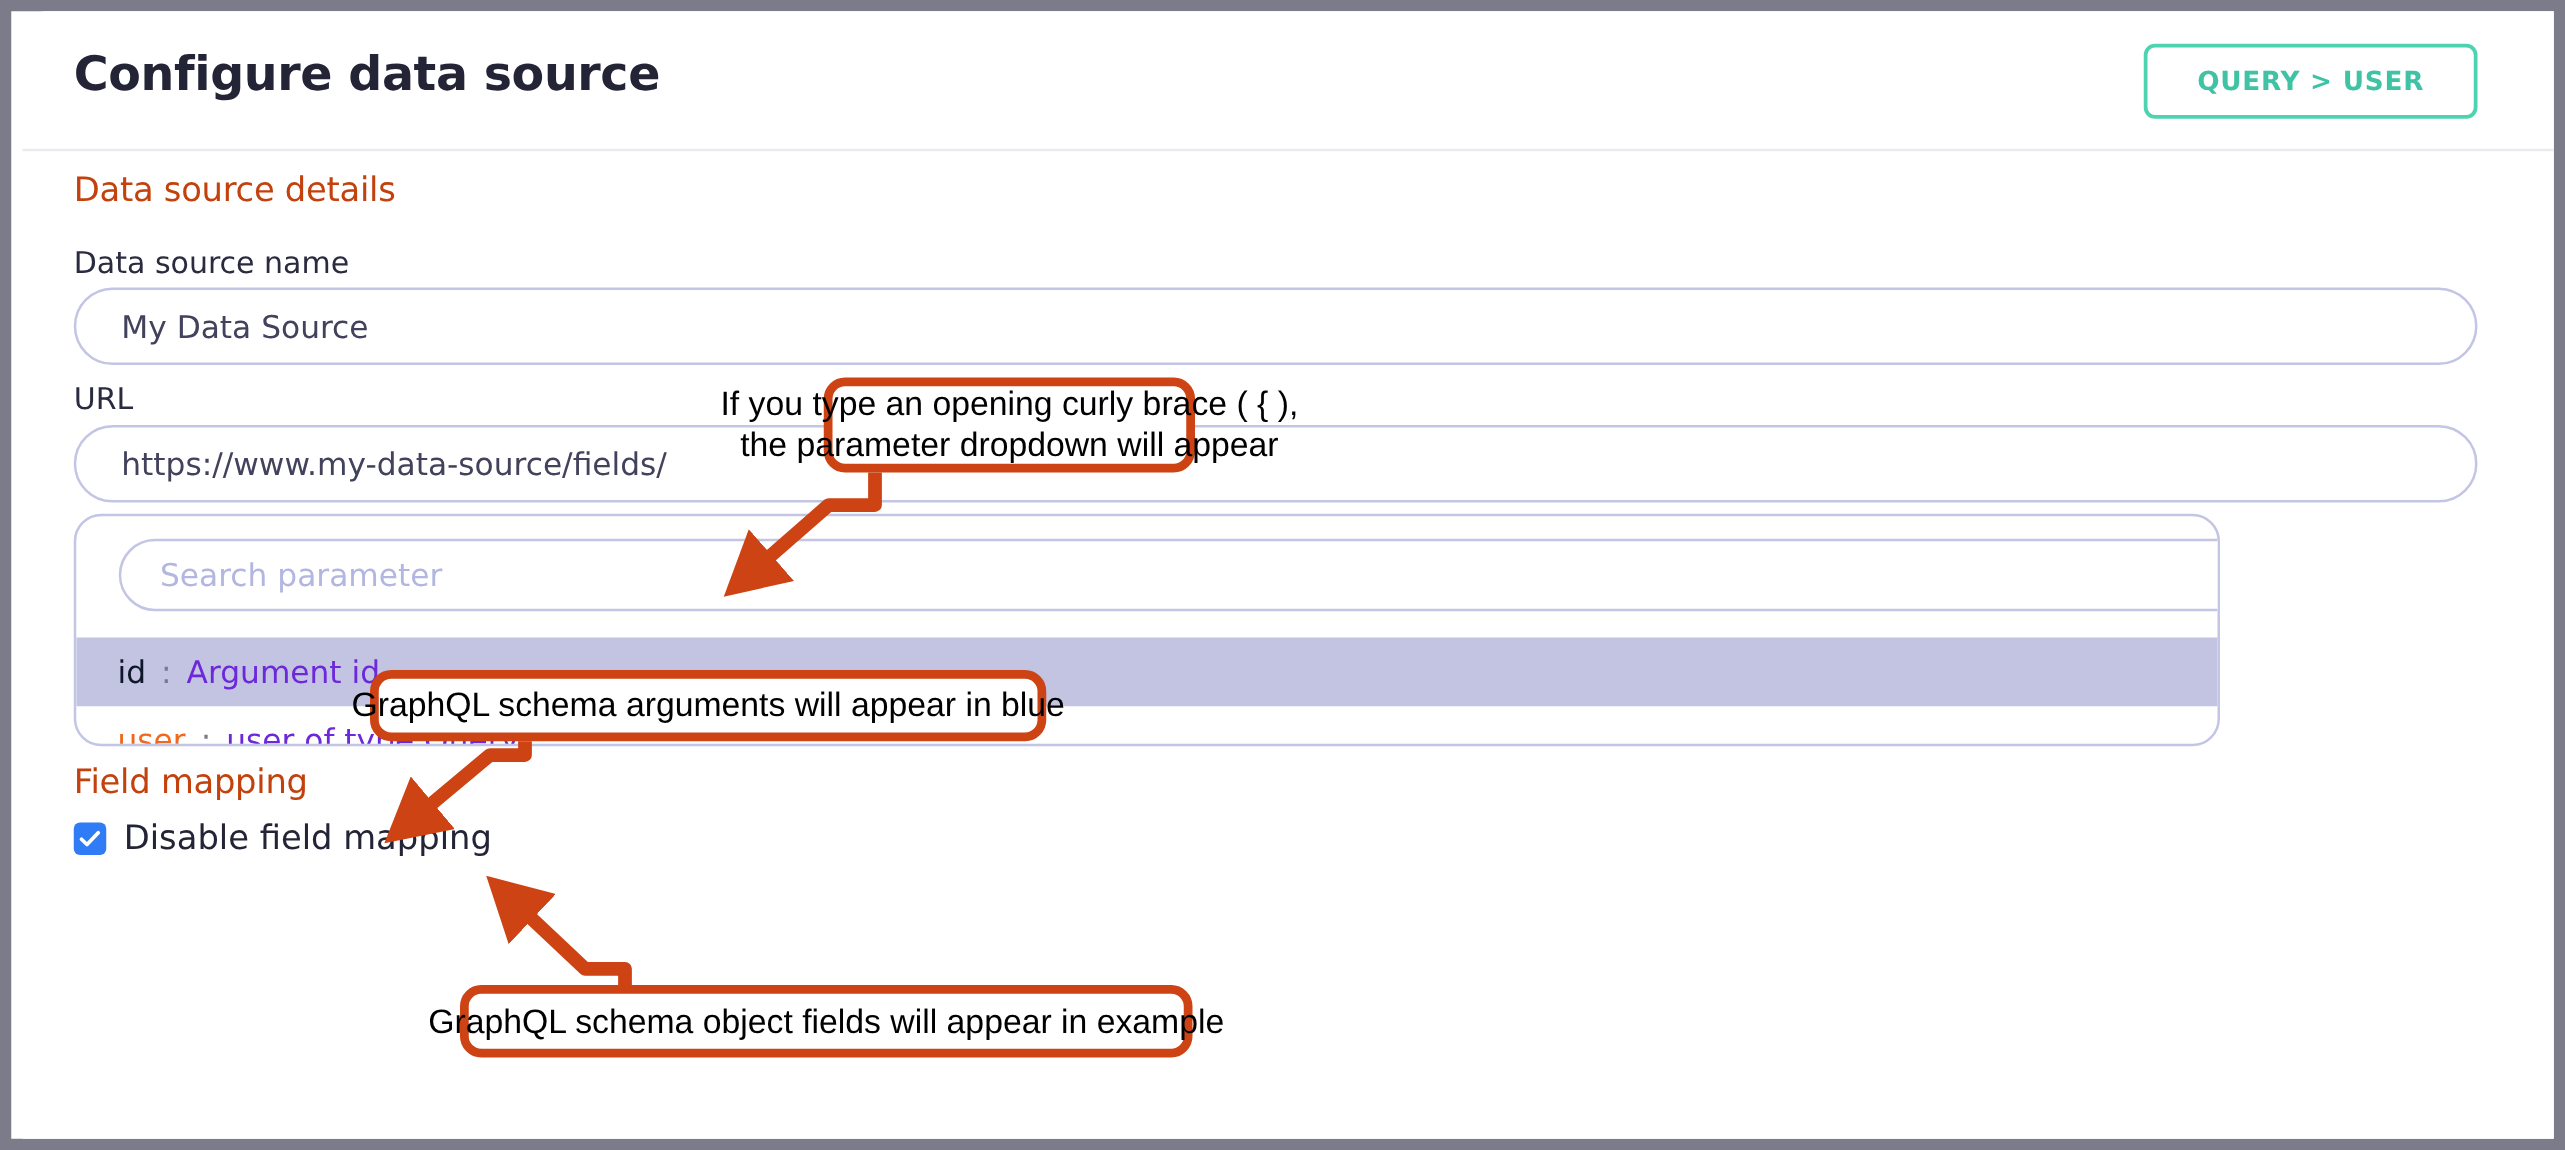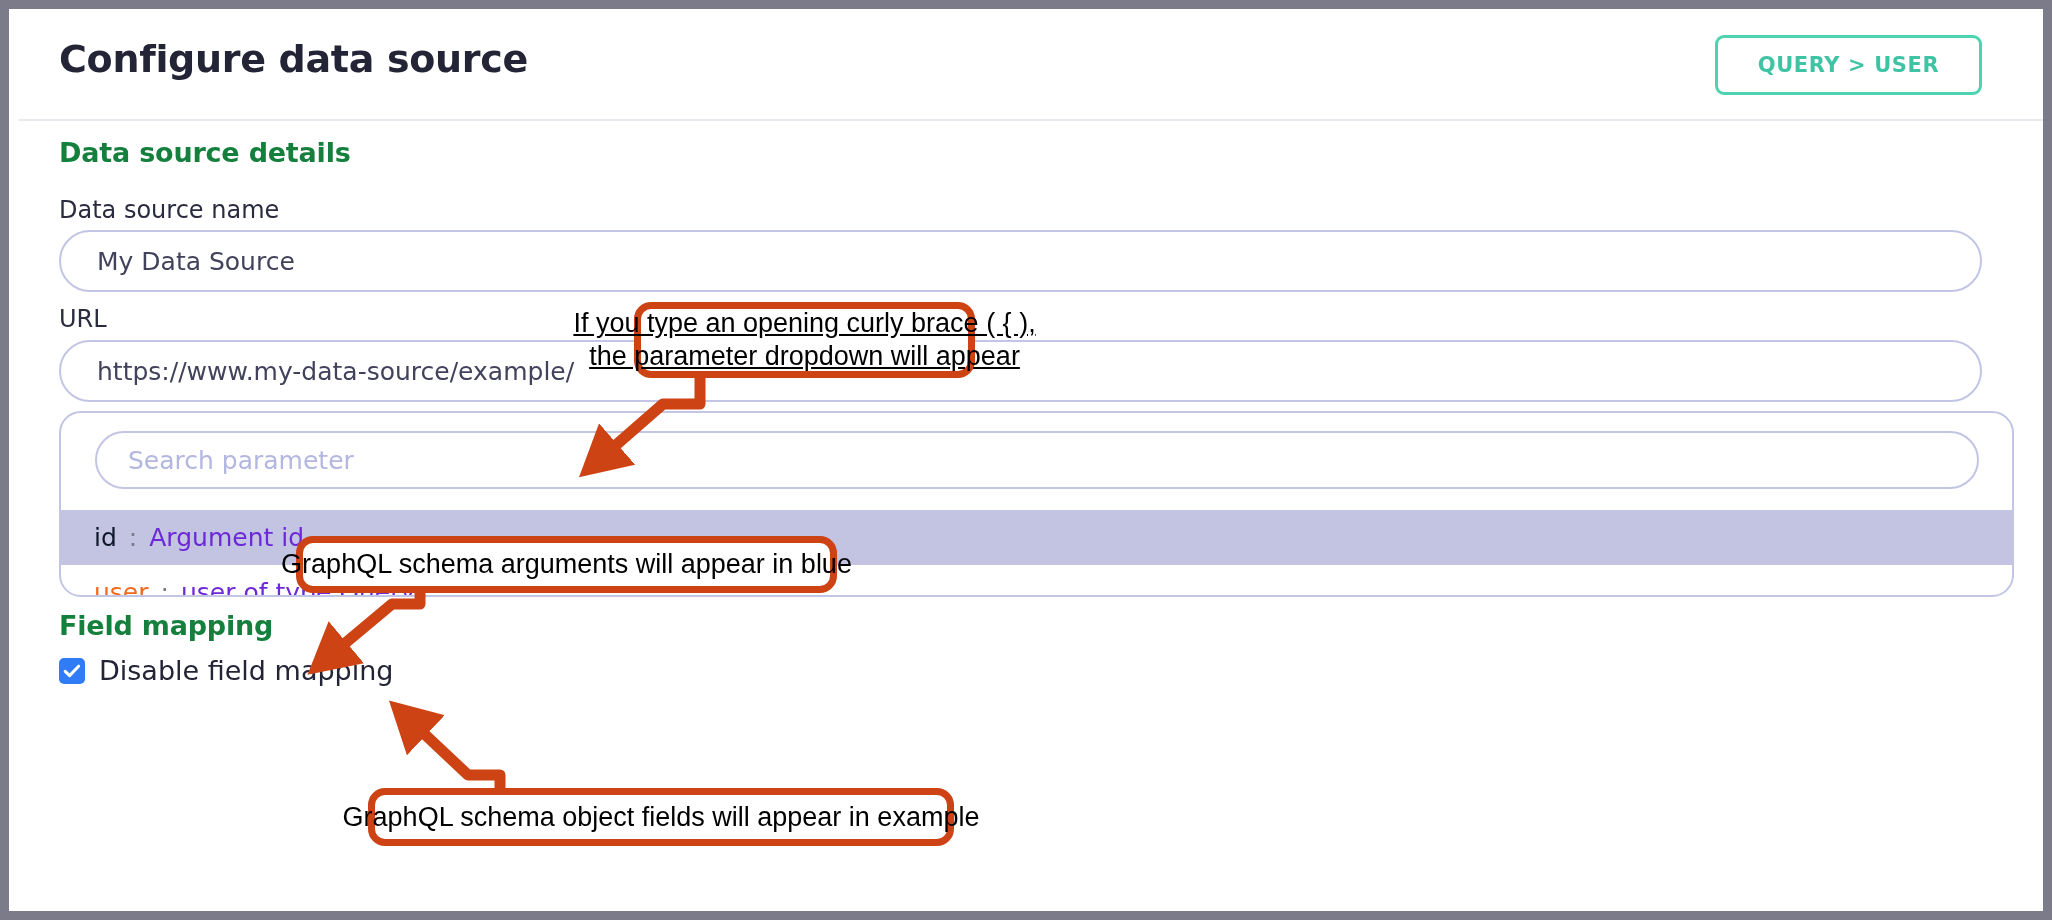--- a/index.html
+++ b/index.html
@@ -85,23 +85,23 @@
     left: 0;
     top: 112px;
     width: 2025px;
     height: 790px;
   }
 
   .section-heading {
     position: absolute;
     font-family: "DejaVu Sans", sans-serif;
     font-size: 27px;
-    font-weight: 700;
+    font-weight: 400;
     letter-spacing: -0.2px;
-    color: #15803d;
+    color: #c2410c;
     white-space: nowrap;
   }
   .field-label {
     position: absolute;
     font-family: "DejaVu Sans", sans-serif;
     font-size: 24px;
     font-weight: 400;
     color: #2b2b40;
     white-space: nowrap;
   }
@@ -128,21 +128,21 @@
   #ds-name-input   { left: 41px; top: 109px; width: 1923px; height: 62px; }
 
   #url-label { left: 41px; top: 184px; }
   #url-input { left: 41px; top: 219px; width: 1923px; height: 62px; }
 
   
   #param-dropdown {
     position: absolute;
     left: 41px;
     top: 290px;
-    width: 1955px;
+    width: 1717px;
     height: 186px;
     border: 2px solid #c3c5e4;
     border-radius: 22px;
     background: #ffffff;
     box-sizing: border-box;
     overflow: hidden;
   }
   #search-parameter-input {
     position: absolute;
     left: 34px;
@@ -240,21 +240,21 @@
     z-index: 20;
   }
   .callout .line {
     font-family: "Liberation Sans", sans-serif;
     font-size: 27px;
     color: #000000;
     line-height: 1.22;
     white-space: nowrap;
     text-align: center;
   }
-  #callout-curly-brace { left: 634px; top: 302px; width: 341px; height: 76px; text-decoration: underline; }
+  #callout-curly-brace { left: 659px; top: 302px; width: 297px; height: 76px; }
   #callout-arguments   { left: 296px; top: 536px; width: 541px; height: 57px; }
   #callout-object-fields { left: 368px; top: 788px; width: 586px; height: 58px; }
 
   #annotation-layer {
     position: absolute;
     left: 0; top: 0;
     width: 2052px;
     height: 920px;
     pointer-events: none;
     z-index: 18;
@@ -283,21 +283,21 @@
 
       <div id="ds-name-label" class="field-label">Data source name</div>
 
       <div id="ds-name-input" class="text-input">
         <span class="value">My Data Source</span>
       </div>
 
       <div id="url-label" class="field-label">URL</div>
 
       <div id="url-input" class="text-input">
-        <span class="value">https://www.my-data-source/example/</span>
+        <span class="value">https://www.my-data-source/fields/</span>
       </div>
 
       <div id="param-dropdown">
 
         <div id="search-parameter-input">
           <span class="placeholder">Search parameter</span>
         </div>
 
         <div id="param-option-id" class="param-option highlighted">
           <span class="opt-key" style="color:#0f172a;">id</span>

